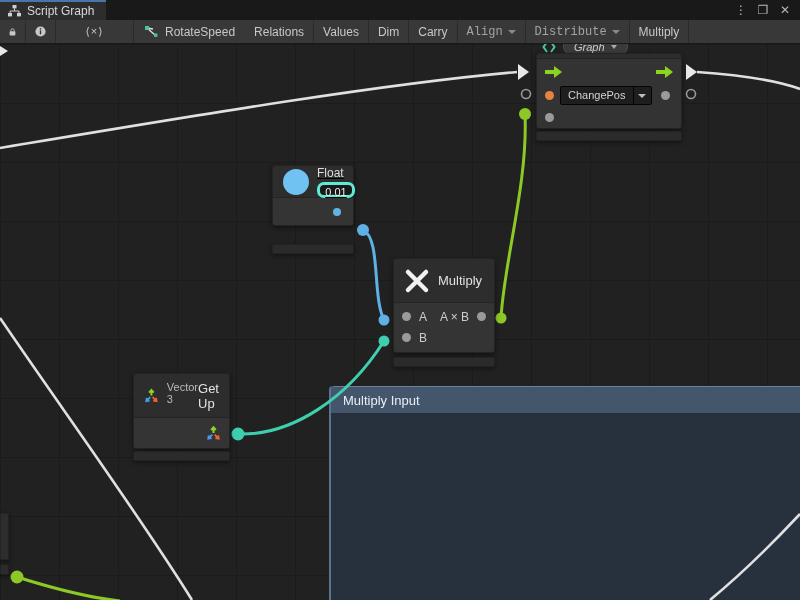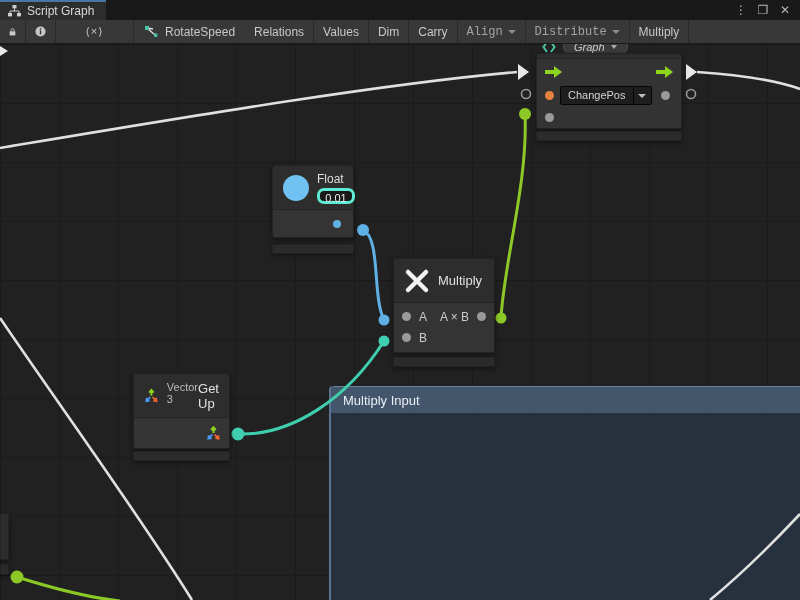--- a/index.html
+++ b/index.html
@@ -53,21 +53,21 @@
     border-radius:2px; box-shadow:0 2px 4px rgba(0,0,0,0.4); }
   .nhead { display:flex; align-items:center; gap:8px; padding:0 10px; border-bottom:1px solid #242424; }
   .nrows { background:#343434; border-radius:0 0 2px 2px; }
   .prow { display:flex; align-items:center; padding:0 8px; color:#cccccc; font-size:12px; }
   .dot { width:9px; height:9px; border-radius:50%; background:#9a9a9a; flex:0 0 auto; }
   .dot.orange { background:#e8833f; }
   .dot.blue { background:#62b2e3; width:8px; height:8px; }
 
   
   .float-node { left:272px; top:121px; width:82px; }
-  .float-head { height:44px; }
+  .float-head { height:32px;text-decoration:underline; }
   .float-icon { width:26px; height:26px; border-radius:50%; background:#6fc2f1; flex:0 0 auto; }
   .float-col { display:flex; flex-direction:column; align-items:flex-start; gap:2px; }
   .float-title { color:#dddddd; font-size:12px; }
   .valuebox { width:38px; height:16px; background:#191919; border:3px solid #5eead4; border-radius:7px;
     color:#eeeeee; font-size:11px; text-align:center; line-height:14px; }
   .float-rows { height:27px; }
   .float-prow { height:27px; justify-content:flex-end; padding-right:12px; }
 
   
   .mul-node { left:393px; top:214px; width:102px; }

